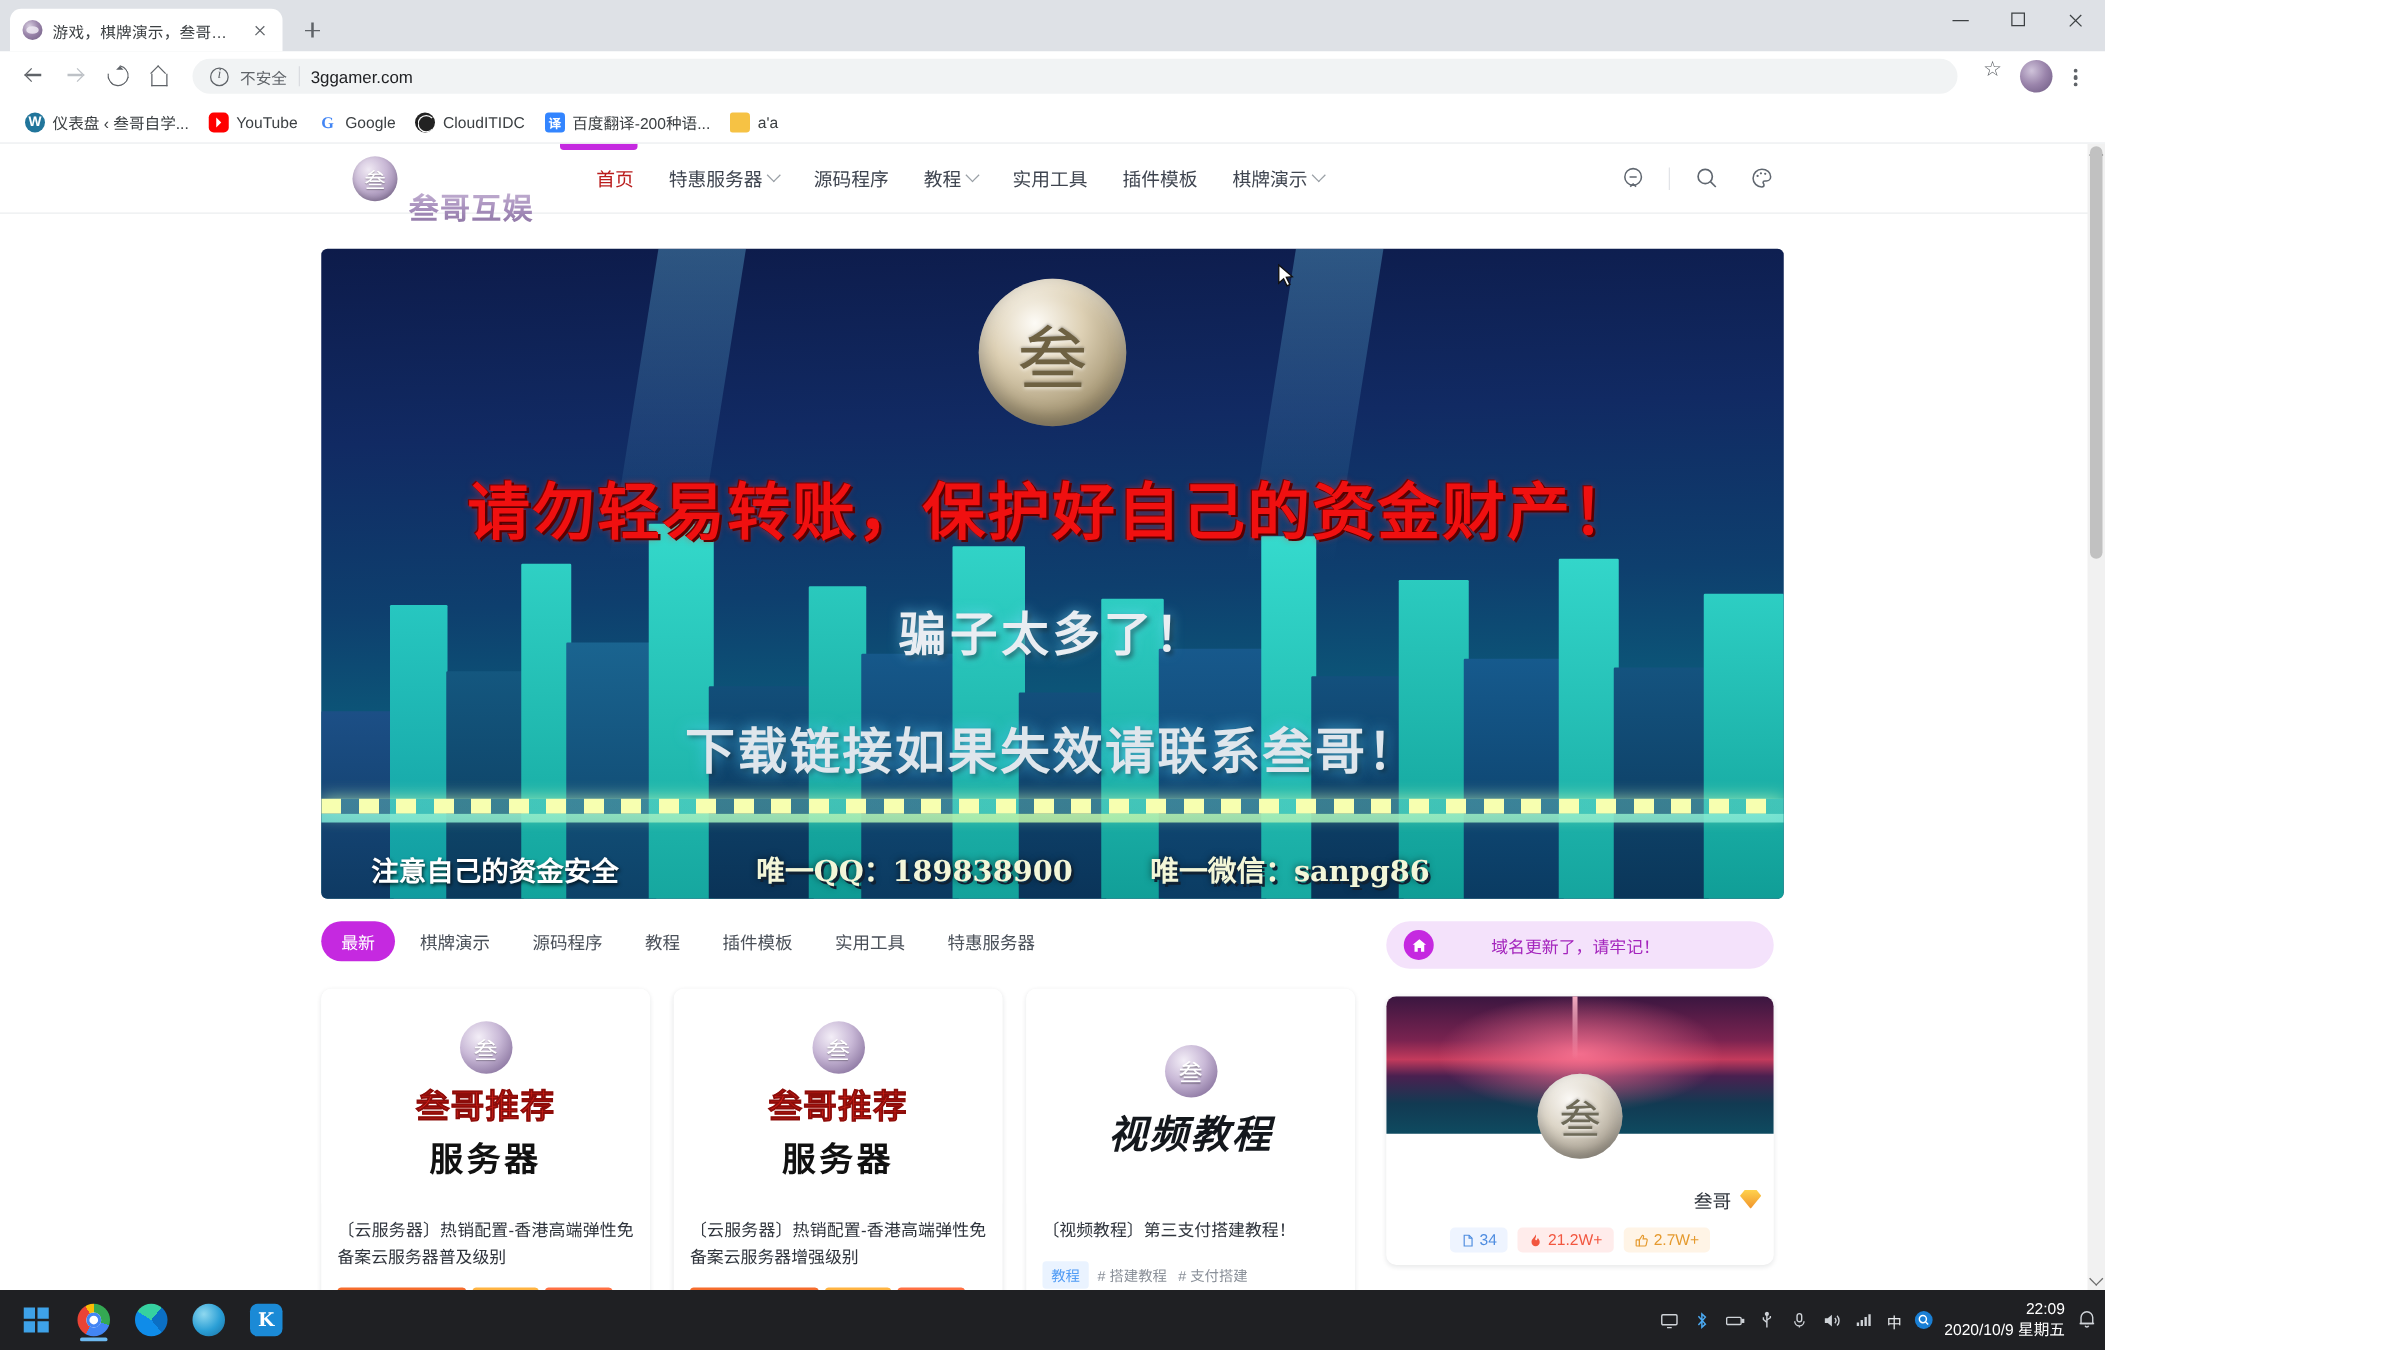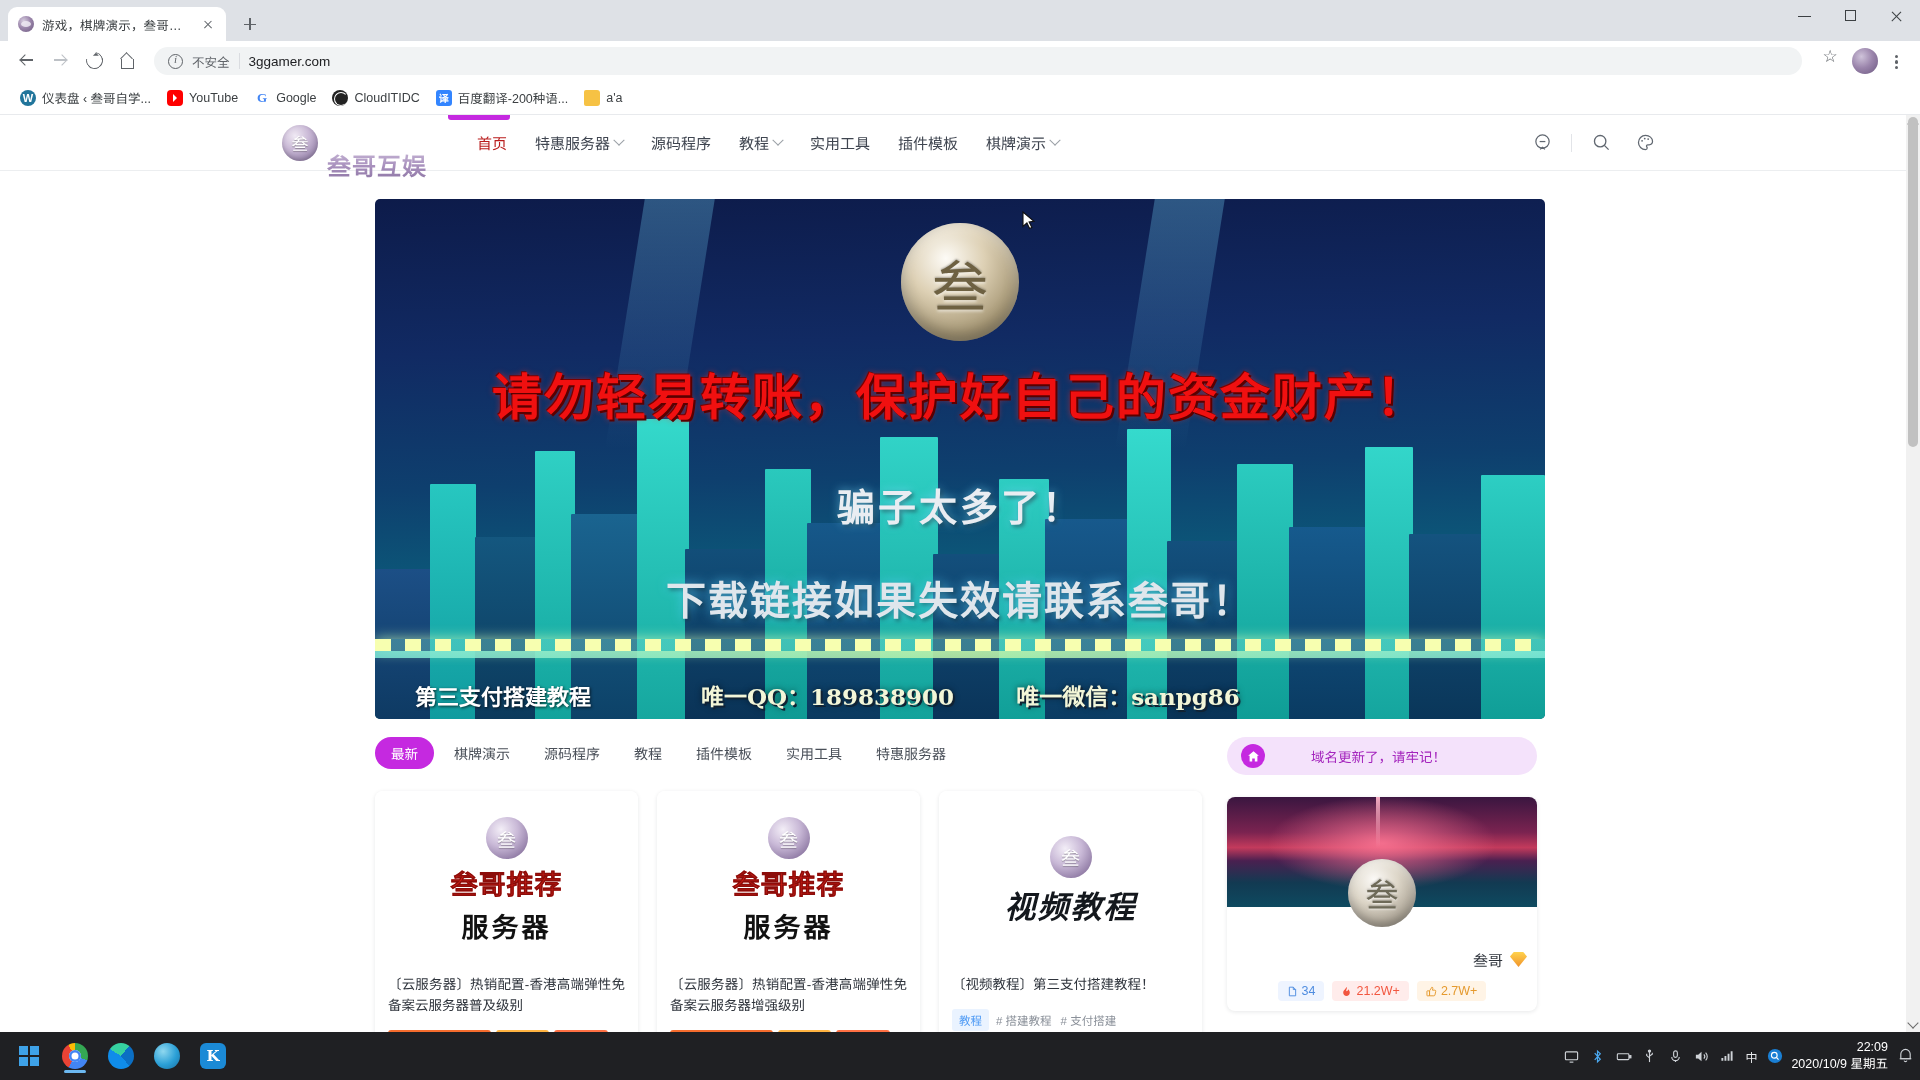--- a/index.html
+++ b/index.html
@@ -5,21 +5,21 @@
 <style>
   * { margin:0; padding:0; box-sizing:border-box; }
   html, body { width:1920px; height:1080px; overflow:hidden; }
   body {
     font-family:"Liberation Sans","DejaVu Sans",sans-serif;
     background:#ffffff;
     -webkit-font-smoothing:antialiased;
   }
 
   
-  .browser { width:1920px; height:1080px; display:flex; flex-direction:column; background:#fff; }
+  .browser { width:1684px; height:1080px; display:flex; flex-direction:column; background:#fff; }
 
   .tabstrip {
     height:41px; background:#dee1e6; display:flex; align-items:flex-end;
     padding-left:8px; position:relative; flex:0 0 41px;
   }
   .tab {
     height:34px; width:218px; background:#fff; border-radius:9px 9px 0 0;
     display:flex; align-items:center; padding:0 10px; position:relative;
     font-size:12px; color:#3c4043; gap:8px;
   }
@@ -225,21 +225,21 @@
     position:absolute; left:50%; top:24px; transform:translateX(-50%);
     width:118px; height:118px; border-radius:50%;
     background:radial-gradient(circle at 38% 30%, #fdfbf6 0%, #ddd0b4 35%, #a99a78 68%, #7d7154 100%);
     display:flex; align-items:center; justify-content:center;
     font-size:56px; color:#6e6142; font-family:"DejaVu Serif",serif;
     text-shadow:0 2px 3px rgba(255,255,255,.5), 0 -1px 2px rgba(0,0,0,.3);
     box-shadow:inset 0 -6px 14px rgba(0,0,0,.3), inset 0 6px 14px rgba(255,255,255,.45);
     z-index:3;
   }
   .banner-line1{
-    position:absolute; left:0; right:0; top:158px; text-align:center; z-index:3;
+    position:absolute; left:0; right:0; top:170px; text-align:center; z-index:3;
     font-size:50px; font-weight:900; color:#f01010; letter-spacing:2px;
     font-family:"DejaVu Sans",sans-serif;
     text-shadow:2px 2px 0 #5a0000, -1px -1px 0 #7a0000, 0 0 6px rgba(255,40,40,.6);
   }
   .banner-line2{
     position:absolute; left:0; right:0; top:278px; text-align:center; z-index:3;
     font-size:38px; font-weight:700; color:#e9edf2; letter-spacing:3px;
     text-shadow:0 0 10px rgba(120,220,255,.7), 2px 2px 4px rgba(0,0,0,.55);
   }
   .banner-line3{
@@ -581,21 +581,21 @@
           <span class="bld" style="left:1034px;width:76px; height:185px; background:linear-gradient(180deg,#14537f,#0a3659);"></span>
           <span class="bld" style="left:1106px;width:64px; height:244px; background:linear-gradient(180deg,#2dcec3,#109e97);"></span>
         </div>
         <div class="banner-emblem">叁</div>
         <div class="banner-line1">请勿轻易转账，保护好自己的资金财产！</div>
         <div class="banner-line2">骗子太多了！</div>
         <div class="banner-line3">下载链接如果失效请联系叁哥！</div>
         <div class="light-strip"></div>
         <div class="strip2"></div>
         <div class="banner-footer">
-          <span class="bf-1">第三支付搭建教程</span>
+          <span class="bf-1">注意自己的资金安全</span>
           <span class="bf-2">唯一QQ：189838900</span>
           <span class="bf-3">唯一微信：sanpg86</span>
         </div>
       </div>
 
       <div class="content-row">
 
         <div class="col-main">
           <div class="filters">
             <div class="fchip active"><span>最新</span></div>

